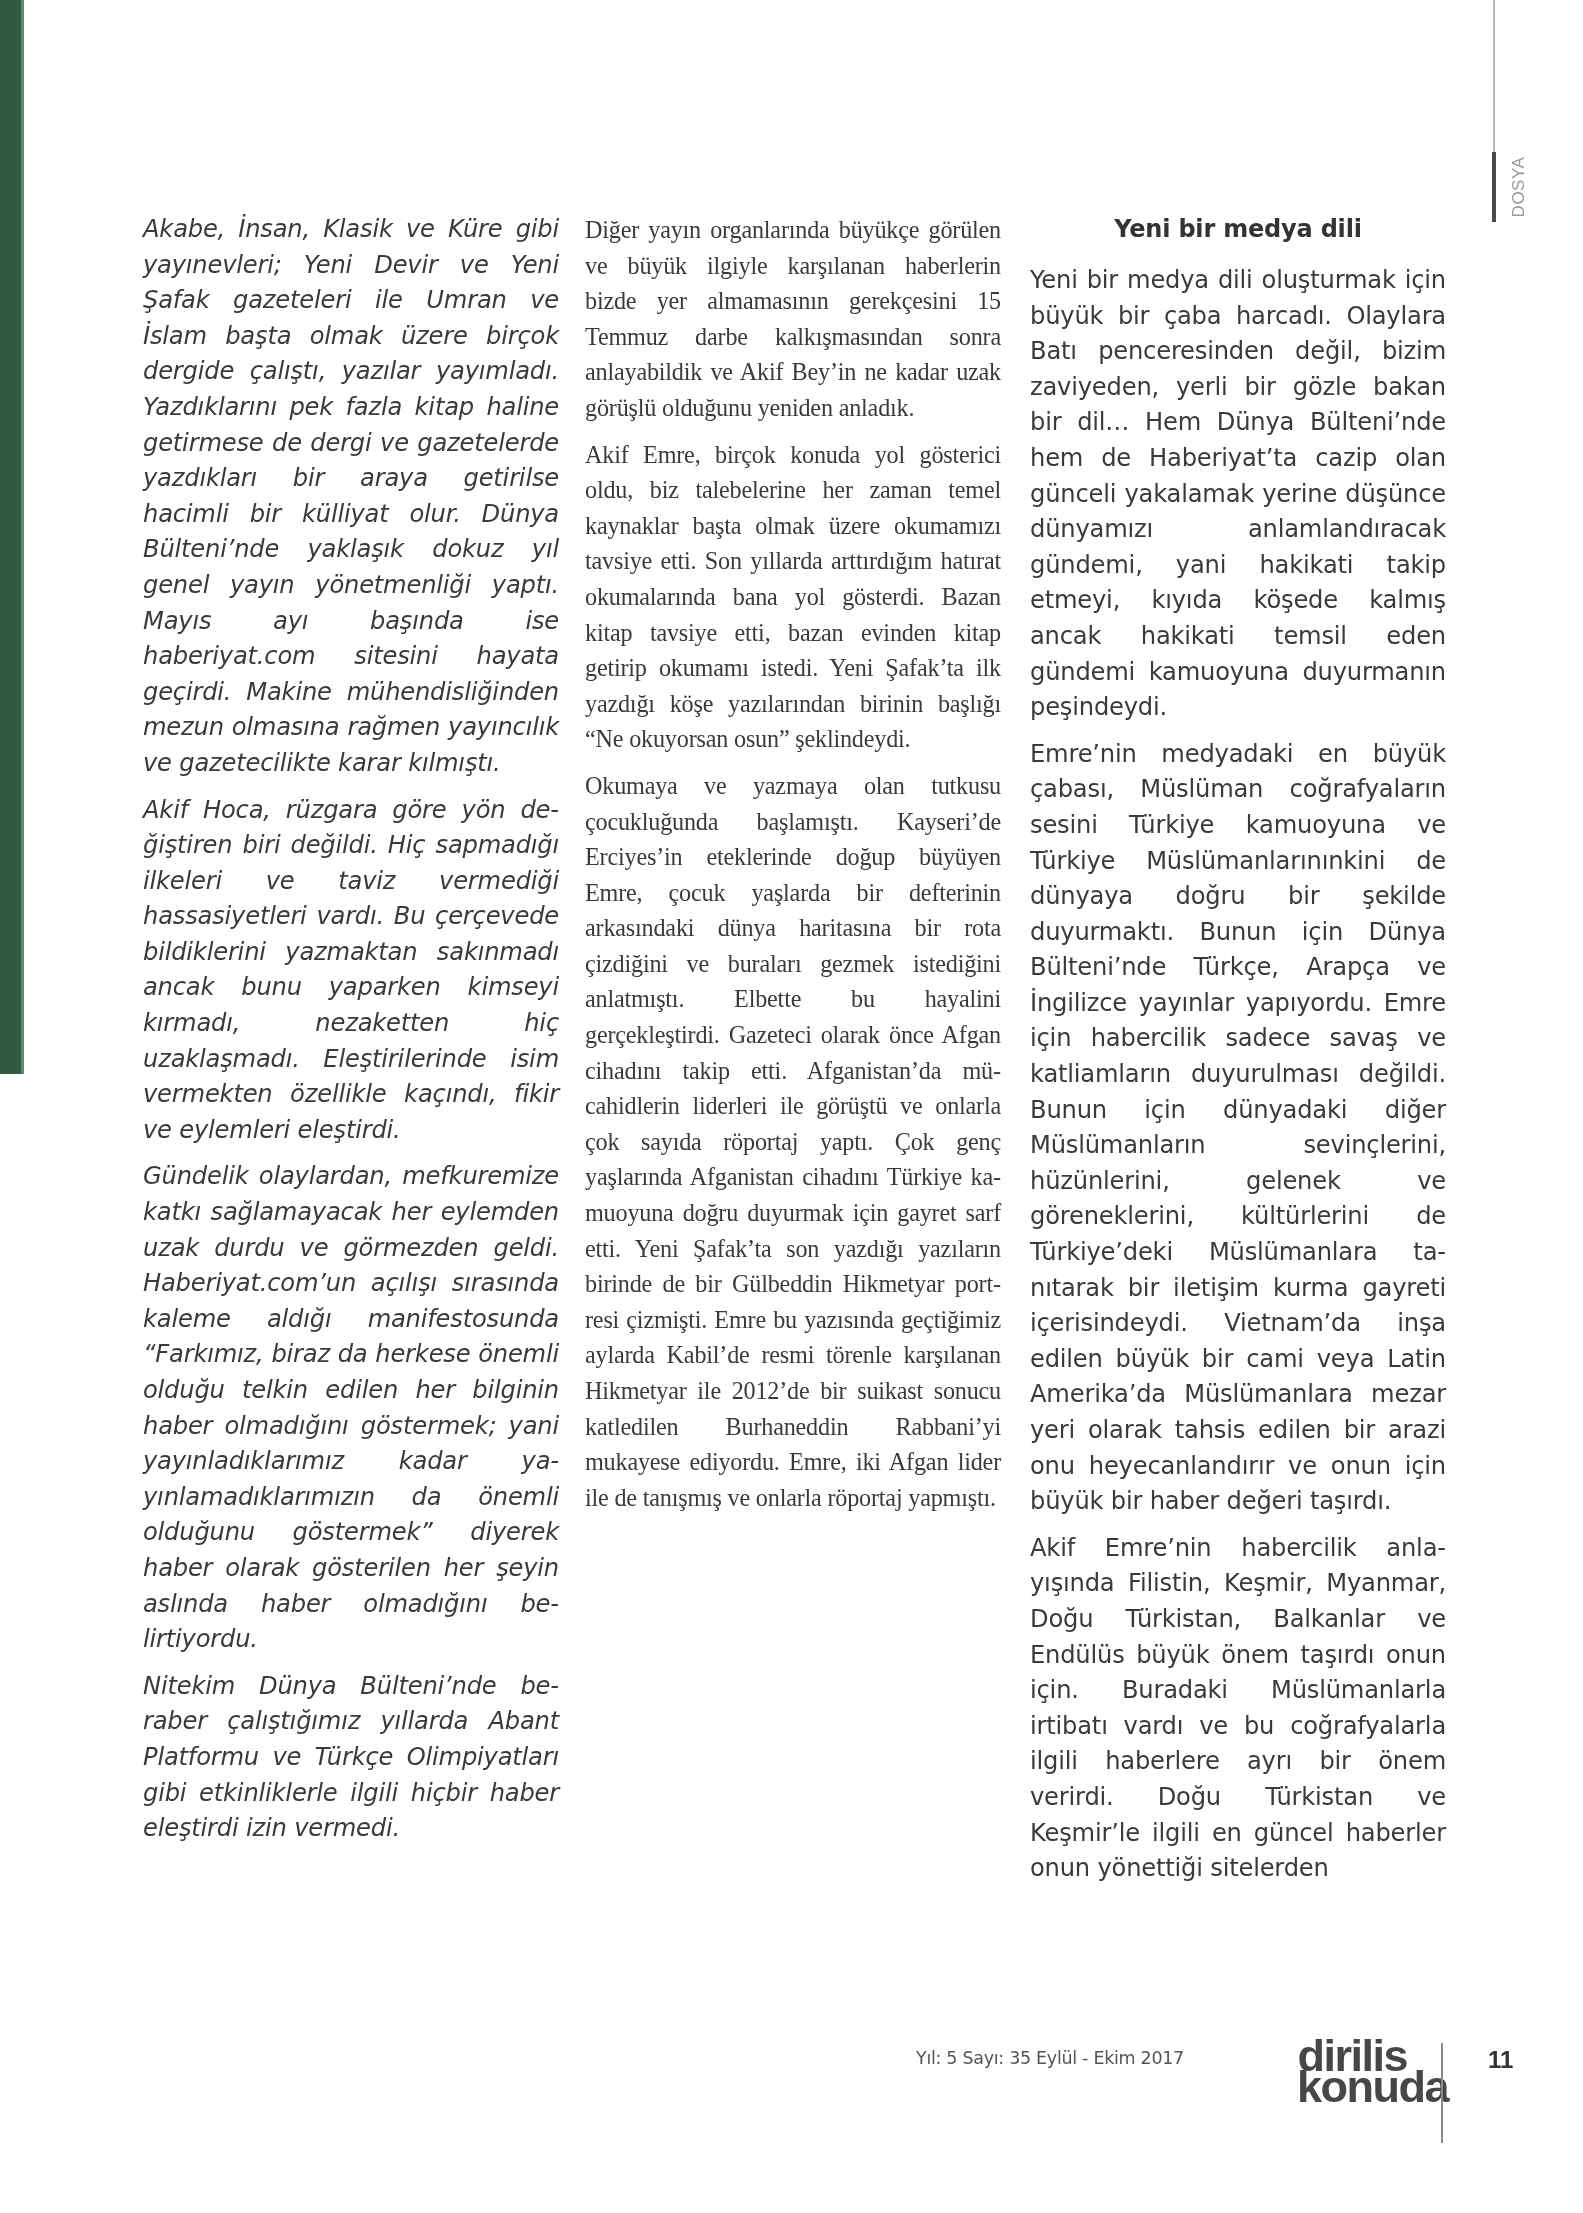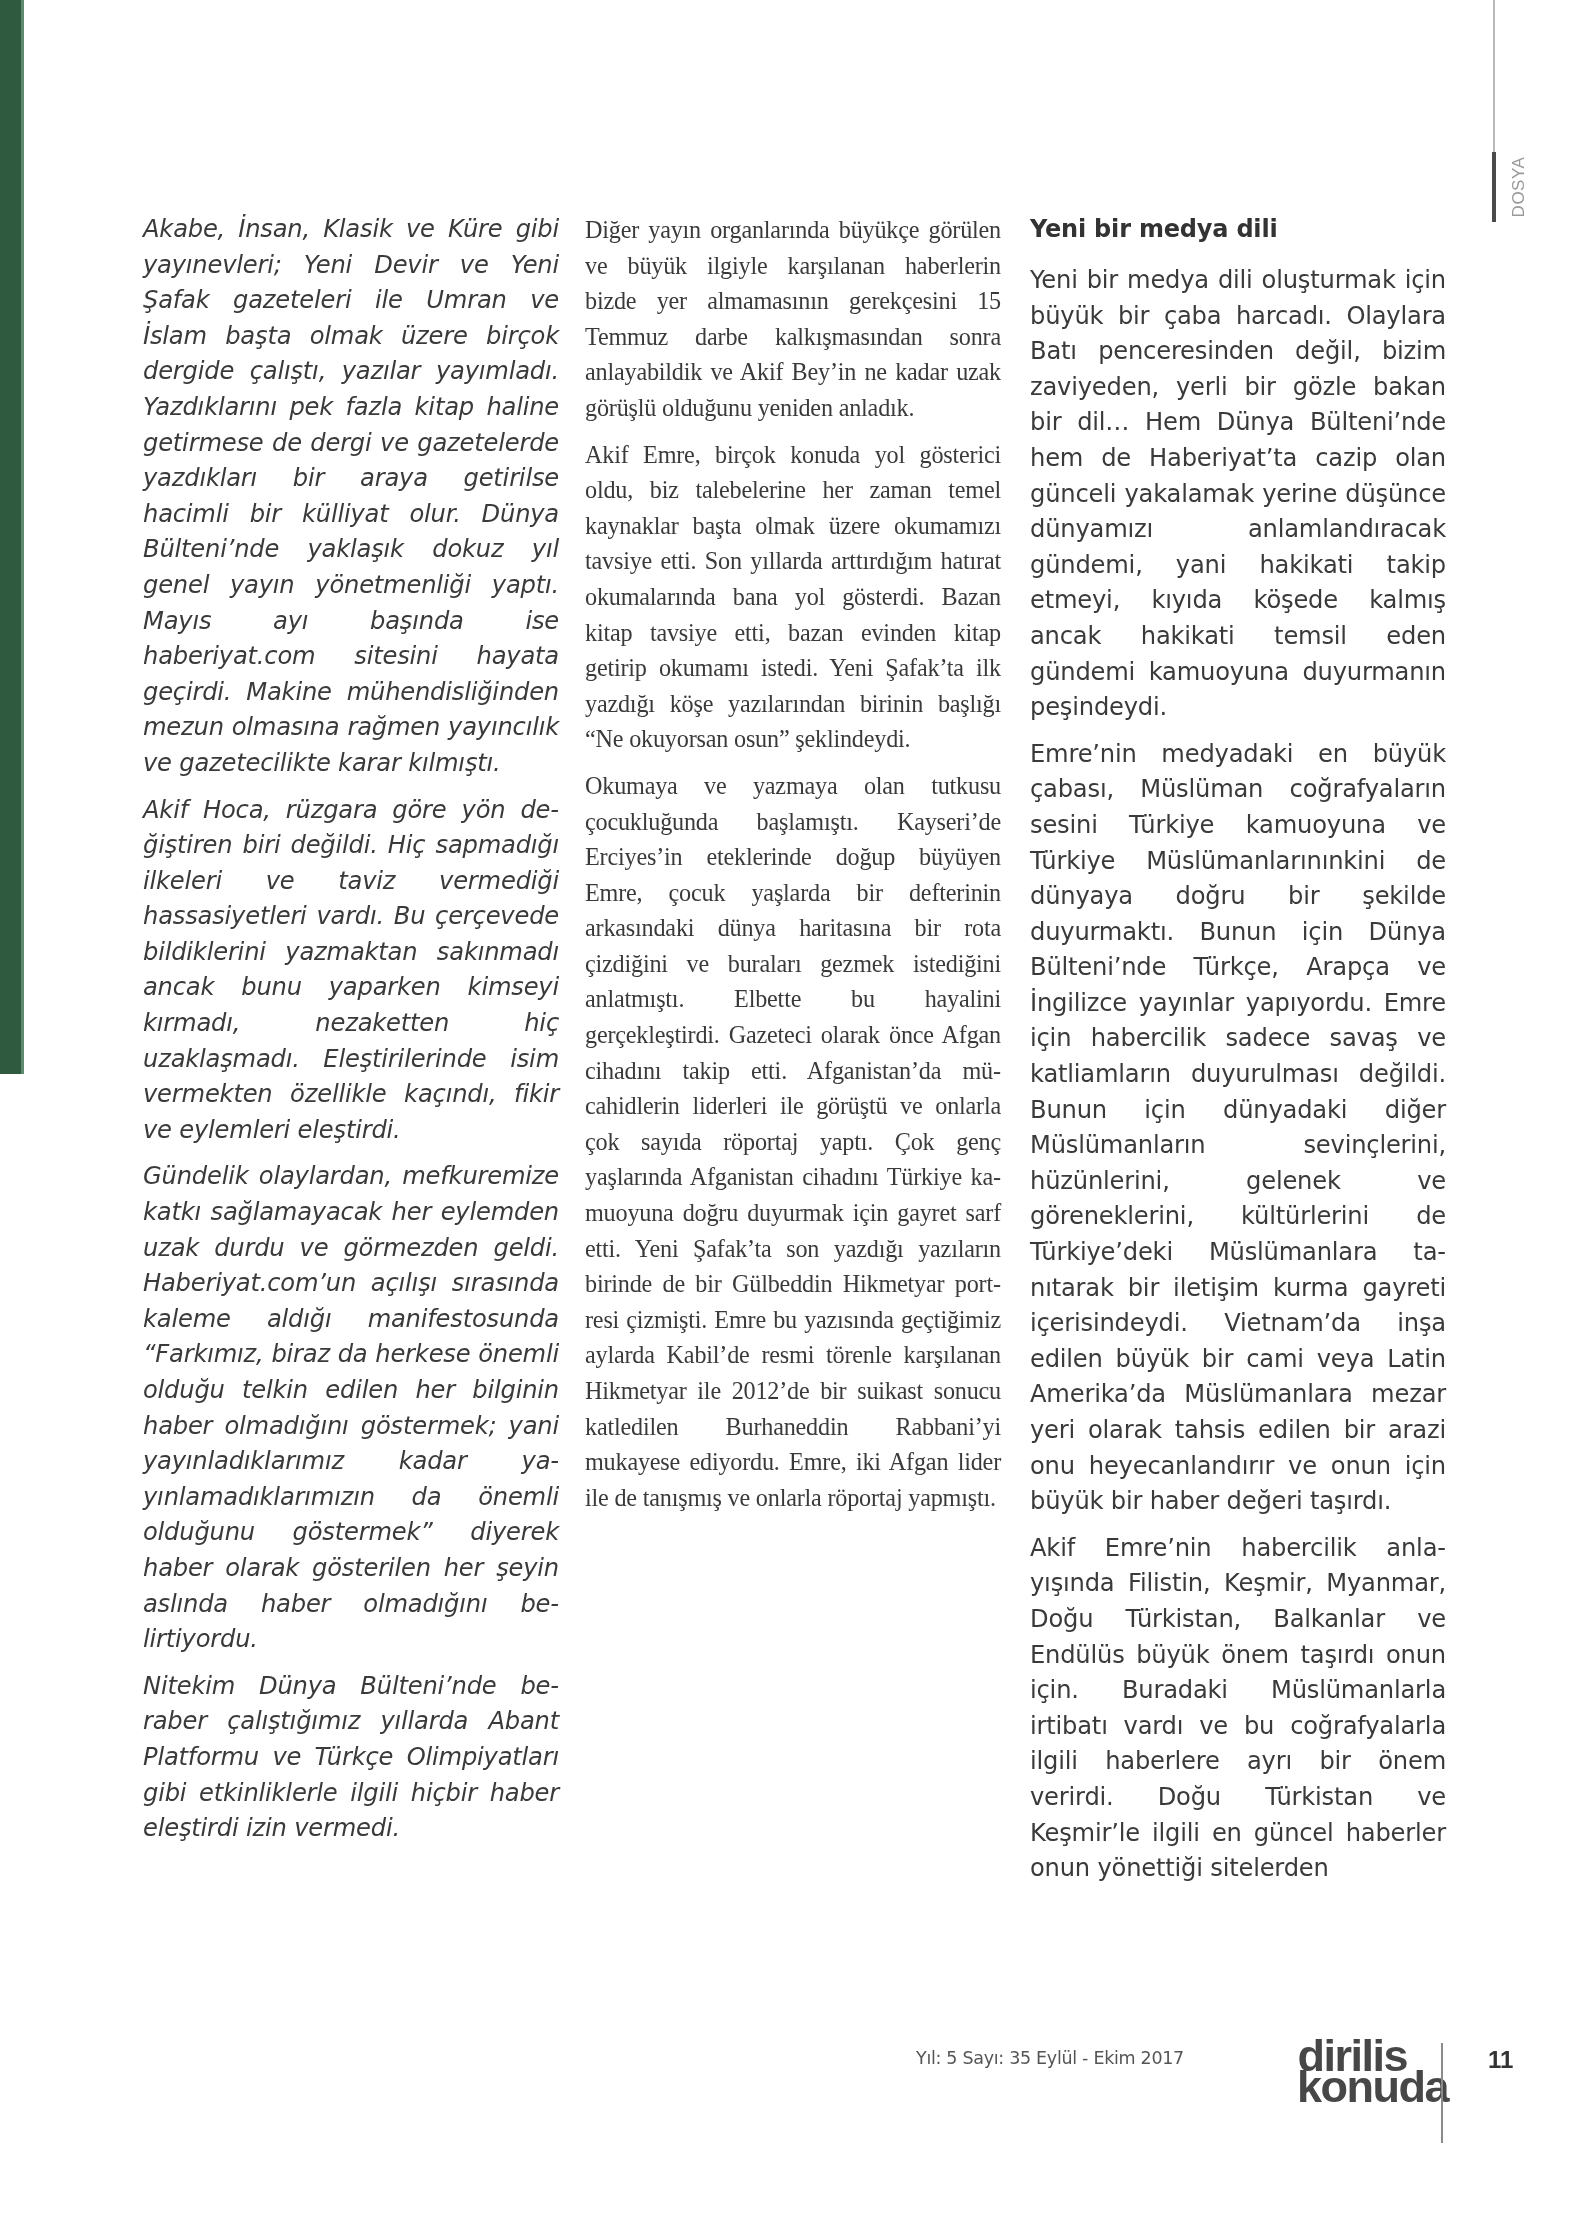--- a/index.html
+++ b/index.html
@@ -30,21 +30,21 @@
     position: absolute; top: 212px; width: 416px;
     font-size: 24.2px; line-height: 35.6px; text-align: justify;
     hyphens: manual; letter-spacing: -0.2px;
   }
   .col1 { left: 143px; font-style: italic; }
   .col2 { left: 585px; font-family: Liberation Serif, serif; }
   .col3 { left: 1030px; }
   .column p { margin: 0 0 11px 0; }
   .column h3 {
     margin: 0 0 16px 0; font-size: 24px; font-weight: bold; line-height: 35px;
-    text-align: left; color: #333;
+    text-align: center; color: #333;
   }
   .footer-issue {
     position: absolute; left: 916px; top: 2048px;
     font-family: "DejaVu Sans", sans-serif; font-size: 17.5px; color: #555; letter-spacing: -0.3px;
   }
   .logo {
     position: absolute; left: 1297px; top: 2040px; width: 110px;
     font-family: "Liberation Sans", sans-serif; font-weight: bold; color: #474747;
     font-size: 45px; line-height: 31px; letter-spacing: -1.5px; text-align: right;
   }

